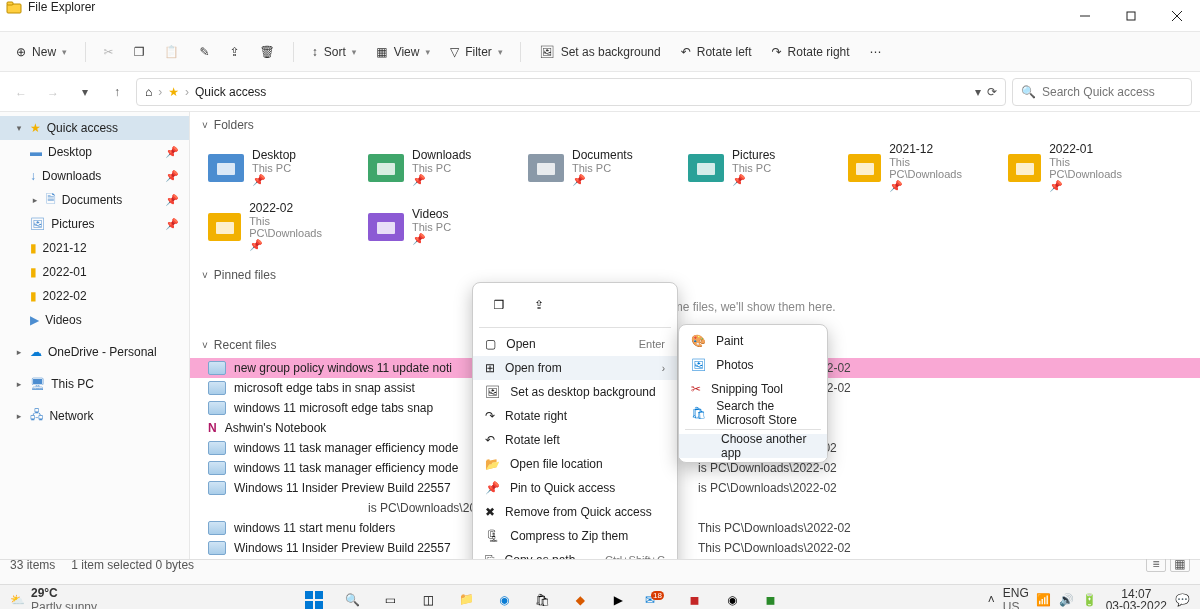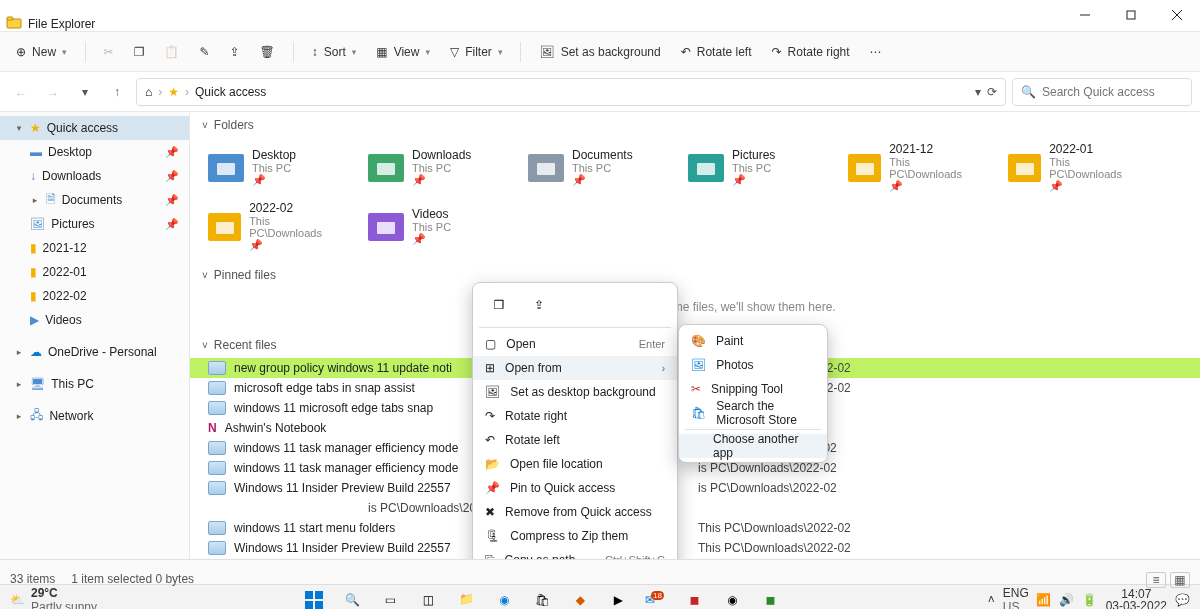--- a/index.html
+++ b/index.html
@@ -1,17 +1,17 @@
 <!DOCTYPE html>
 <html><head>
 <meta charset="utf-8">
 <style>
 *{margin:0;padding:0;box-sizing:border-box;font-family:"Segoe UI",Tahoma,sans-serif;font-size:12px;-webkit-user-select:none;user-select:none}
 html,body{width:1200px;height:609px;overflow:hidden;background:#fff}
-.titlebar{height:32px;display:flex;align-items:flex-end;background:#fff;border-bottom:1px solid #e8e8e8}
+.titlebar{height:32px;display:flex;align-items:flex-start;background:#fff;border-bottom:1px solid #e8e8e8}
 .titlebar .icon{width:16px;height:16px;margin:0 6px}
 .titlebar .title{flex:0 0 auto;font-size:12px;color:#222}
 .titlebar .spacer{flex:1}
 .winbtn{width:46px;height:32px;display:flex;align-items:center;justify-content:center;color:#222}
 
 .toolbar{height:40px;display:flex;align-items:center;padding:0 8px;gap:4px;border-bottom:1px solid #e8e8e8;background:#fafafa}
 .tbtn{height:28px;padding:0 8px;display:flex;align-items:center;gap:6px;border-radius:4px;color:#333}
 .tbtn.disabled{opacity:.35;pointer-events:none}
 .tbtn .chev{font-size:9px;opacity:.6}
 .tdiv{width:1px;height:20px;background:#e0e0e0;margin:0 6px}
@@ -40,37 +40,37 @@
 .folders-grid{display:flex;flex-wrap:wrap;gap:8px 30px;padding:4px 18px 10px}
 .folder-card{display:flex;align-items:center;gap:8px;width:130px}
 .folder-card .ficon{width:36px;height:28px;border-radius:2px;display:flex;align-items:center;justify-content:center}
 .folder-card .ftxt .nm{font-size:12px;color:#222}
 .folder-card .ftxt .loc{font-size:11px;color:#888}
 .folder-card .ftxt .pinrow{font-size:11px;color:#888}
 
 .empty-msg{text-align:center;color:#888;font-size:12px;padding:12px 0 18px}
 
 .file-row{display:flex;align-items:center;height:20px;padding:0 18px;font-size:12px;color:#222}
-.file-row.selected{background:#bef264}
+.file-row.selected{background:#f9a8d4}
 .file-row .c1{flex:0 0 330px;display:flex;align-items:center;gap:8px;overflow:hidden;white-space:nowrap;text-overflow:ellipsis}
 .file-row .c2{flex:0 0 160px;color:#444}
 .file-row .c3{flex:1;color:#444}
 .fileicon{width:18px;height:14px;border:1px solid #7aa7cf;border-radius:2px;background:linear-gradient(180deg,#cfe4f5,#a9cde9);flex:0 0 auto}
 
 .ctx{position:absolute;background:#fff;border:1px solid #ccc;box-shadow:0 6px 18px rgba(0,0,0,.25);border-radius:8px;padding:4px 0;font-size:12px}
 .ctx-row{height:24px;display:flex;align-items:center;padding:0 12px;gap:10px;color:#222}
 .ctx-row.highlight{background:#eef3f8}
 .ctx-row .lab{flex:1}
 .ctx-row .kbd{color:#777;font-size:11px}
 .ctx-row .sub{color:#666;font-size:10px}
 .ctx-sep{height:1px;background:#e0e0e0;margin:4px 6px}
 .ctx-iconbar{display:flex;gap:12px;padding:6px 12px}
 .ctx-iconbar .ib{width:28px;height:24px;display:flex;align-items:center;justify-content:center;border-radius:4px}
 
-.status{height:20px;border-top:1px solid #e0e0e0;display:flex;align-items:flex-start;padding:12px 10px;font-size:11px;color:#555;gap:16px;background:#fafafa}
+.status{height:20px;border-top:1px solid #e0e0e0;display:flex;align-items:flex-end;padding:12px 10px;font-size:11px;color:#555;gap:16px;background:#fafafa}
 .status .right{margin-left:auto;display:flex;gap:4px}
 .viewbtn{width:20px;height:16px;display:flex;align-items:center;justify-content:center;border:1px solid #ccc;border-radius:2px}
 
 .taskbar{height:30px;background:#f3f3f3;display:flex;align-items:center;border-top:1px solid #ddd}
 .taskbar .weather{display:flex;align-items:center;gap:6px;padding:0 10px;font-size:11px;color:#333}
 .taskbar .weather .temp{font-weight:600}
 .taskbar .center{flex:1;display:flex;align-items:center;justify-content:center;gap:8px}
 .taskbar .tb-item{width:30px;height:30px;display:flex;align-items:center;justify-content:center}
 .taskbar .tb-item.active{border-bottom:2px solid #0078d4}
 .taskbar .tray{display:flex;align-items:center;gap:8px;padding:0 10px;font-size:11px;color:#333}
@@ -516,21 +516,21 @@
       <div class="ctx-row">
           <span style="color:#c42626">✂</span>
           <span class="lab">Snipping Tool</span>
         </div>
       <div class="ctx-row">
           <span style="color:#0078d4">🛍</span>
           <span class="lab">Search the Microsoft Store</span>
         </div>
       <div class="ctx-sep"></div>
       <div class="ctx-row highlight">
-          <span class="lab" style="margin-left:22px">Choose another app</span>
+          <span class="lab" style="margin-left:30px">Choose another app</span>
         </div>
     </div>
   </div>
 </div>
 
 <div class="status">
   <span>33 items</span>
   <span>1 item selected  0 bytes</span>
   <div class="right">
     <div class="viewbtn">≡</div>

